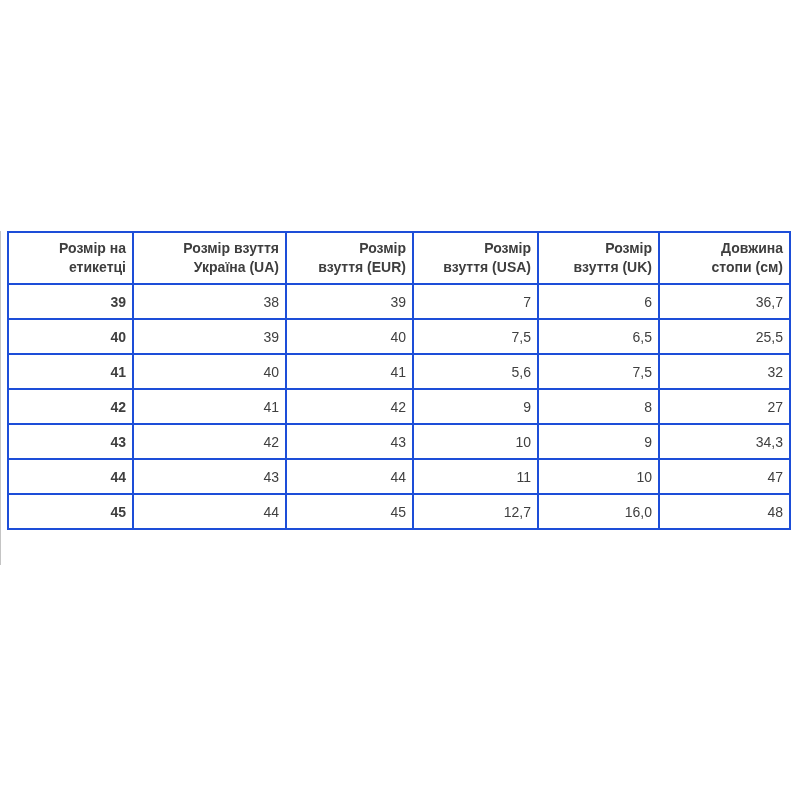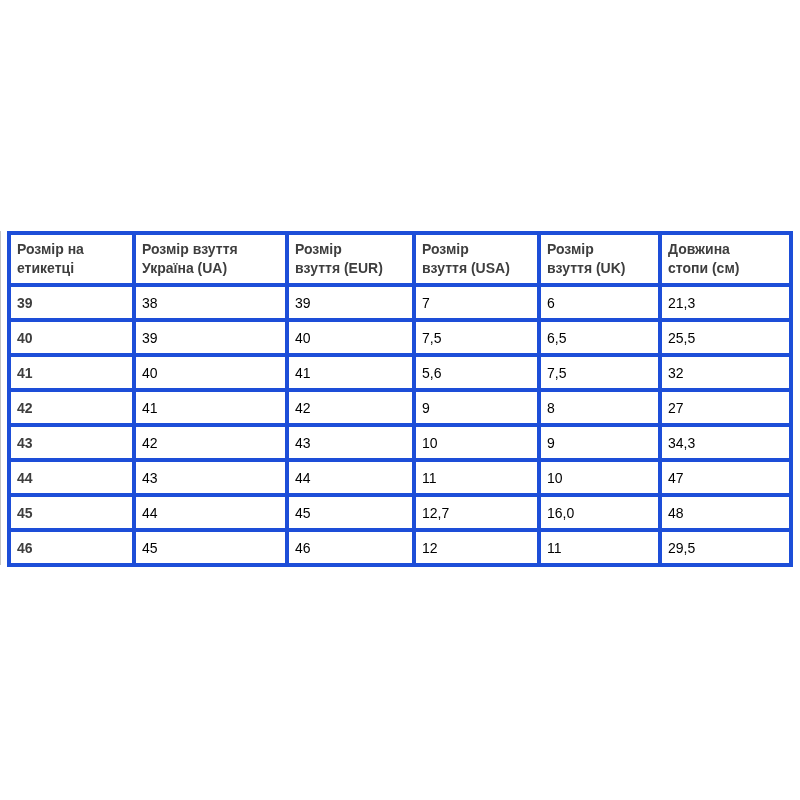--- a/index.html
+++ b/index.html
@@ -22,36 +22,36 @@
   table.size-table {
     position: absolute;
     left: 7px;
     top: 231px;
     width: 782px;
     border-collapse: collapse;
     table-layout: fixed;
   }
   table.size-table th,
   table.size-table td {
-    border: 4px solid #1d4ed8;
-    text-align: left;
+    border: 2px solid #1d4ed8;
+    text-align: right;
     vertical-align: middle;
     font-size: 14px;
   }
   table.size-table th {
     height: 52px;
     font-weight: bold;
     color: #3e3e3e;
     white-space: pre-line;
     line-height: 19px;
     padding: 2px 6px;
   }
   table.size-table td {
     height: 35px;
-    color: #000000;
+    color: #404040;
     font-weight: normal;
     padding: 2px 6px;
   }
   table.size-table td:first-child {
     font-weight: bold;
     color: #3e3e3e;
   }
   col.c0 { width: 125px; }
   col.c1 { width: 153px; }
   col.c2 { width: 127px; }
@@ -89,21 +89,21 @@
 стопи (см)</th>
     </tr>
   </thead>
   <tbody>
     <tr>
       <td>39</td>
       <td>38</td>
       <td>39</td>
       <td>7</td>
       <td>6</td>
-      <td>21,3</td>
+      <td>36,7</td>
     </tr>
     <tr>
       <td>40</td>
       <td>39</td>
       <td>40</td>
       <td>7,5</td>
       <td>6,5</td>
       <td>25,5</td>
     </tr>
     <tr>
@@ -139,22 +139,14 @@
       <td>47</td>
     </tr>
     <tr>
       <td>45</td>
       <td>44</td>
       <td>45</td>
       <td>12,7</td>
       <td>16,0</td>
       <td>48</td>
     </tr>
-    <tr>
-      <td>46</td>
-      <td>45</td>
-      <td>46</td>
-      <td>12</td>
-      <td>11</td>
-      <td>29,5</td>
-    </tr>
   </tbody>
 </table>
 
 </body></html>

